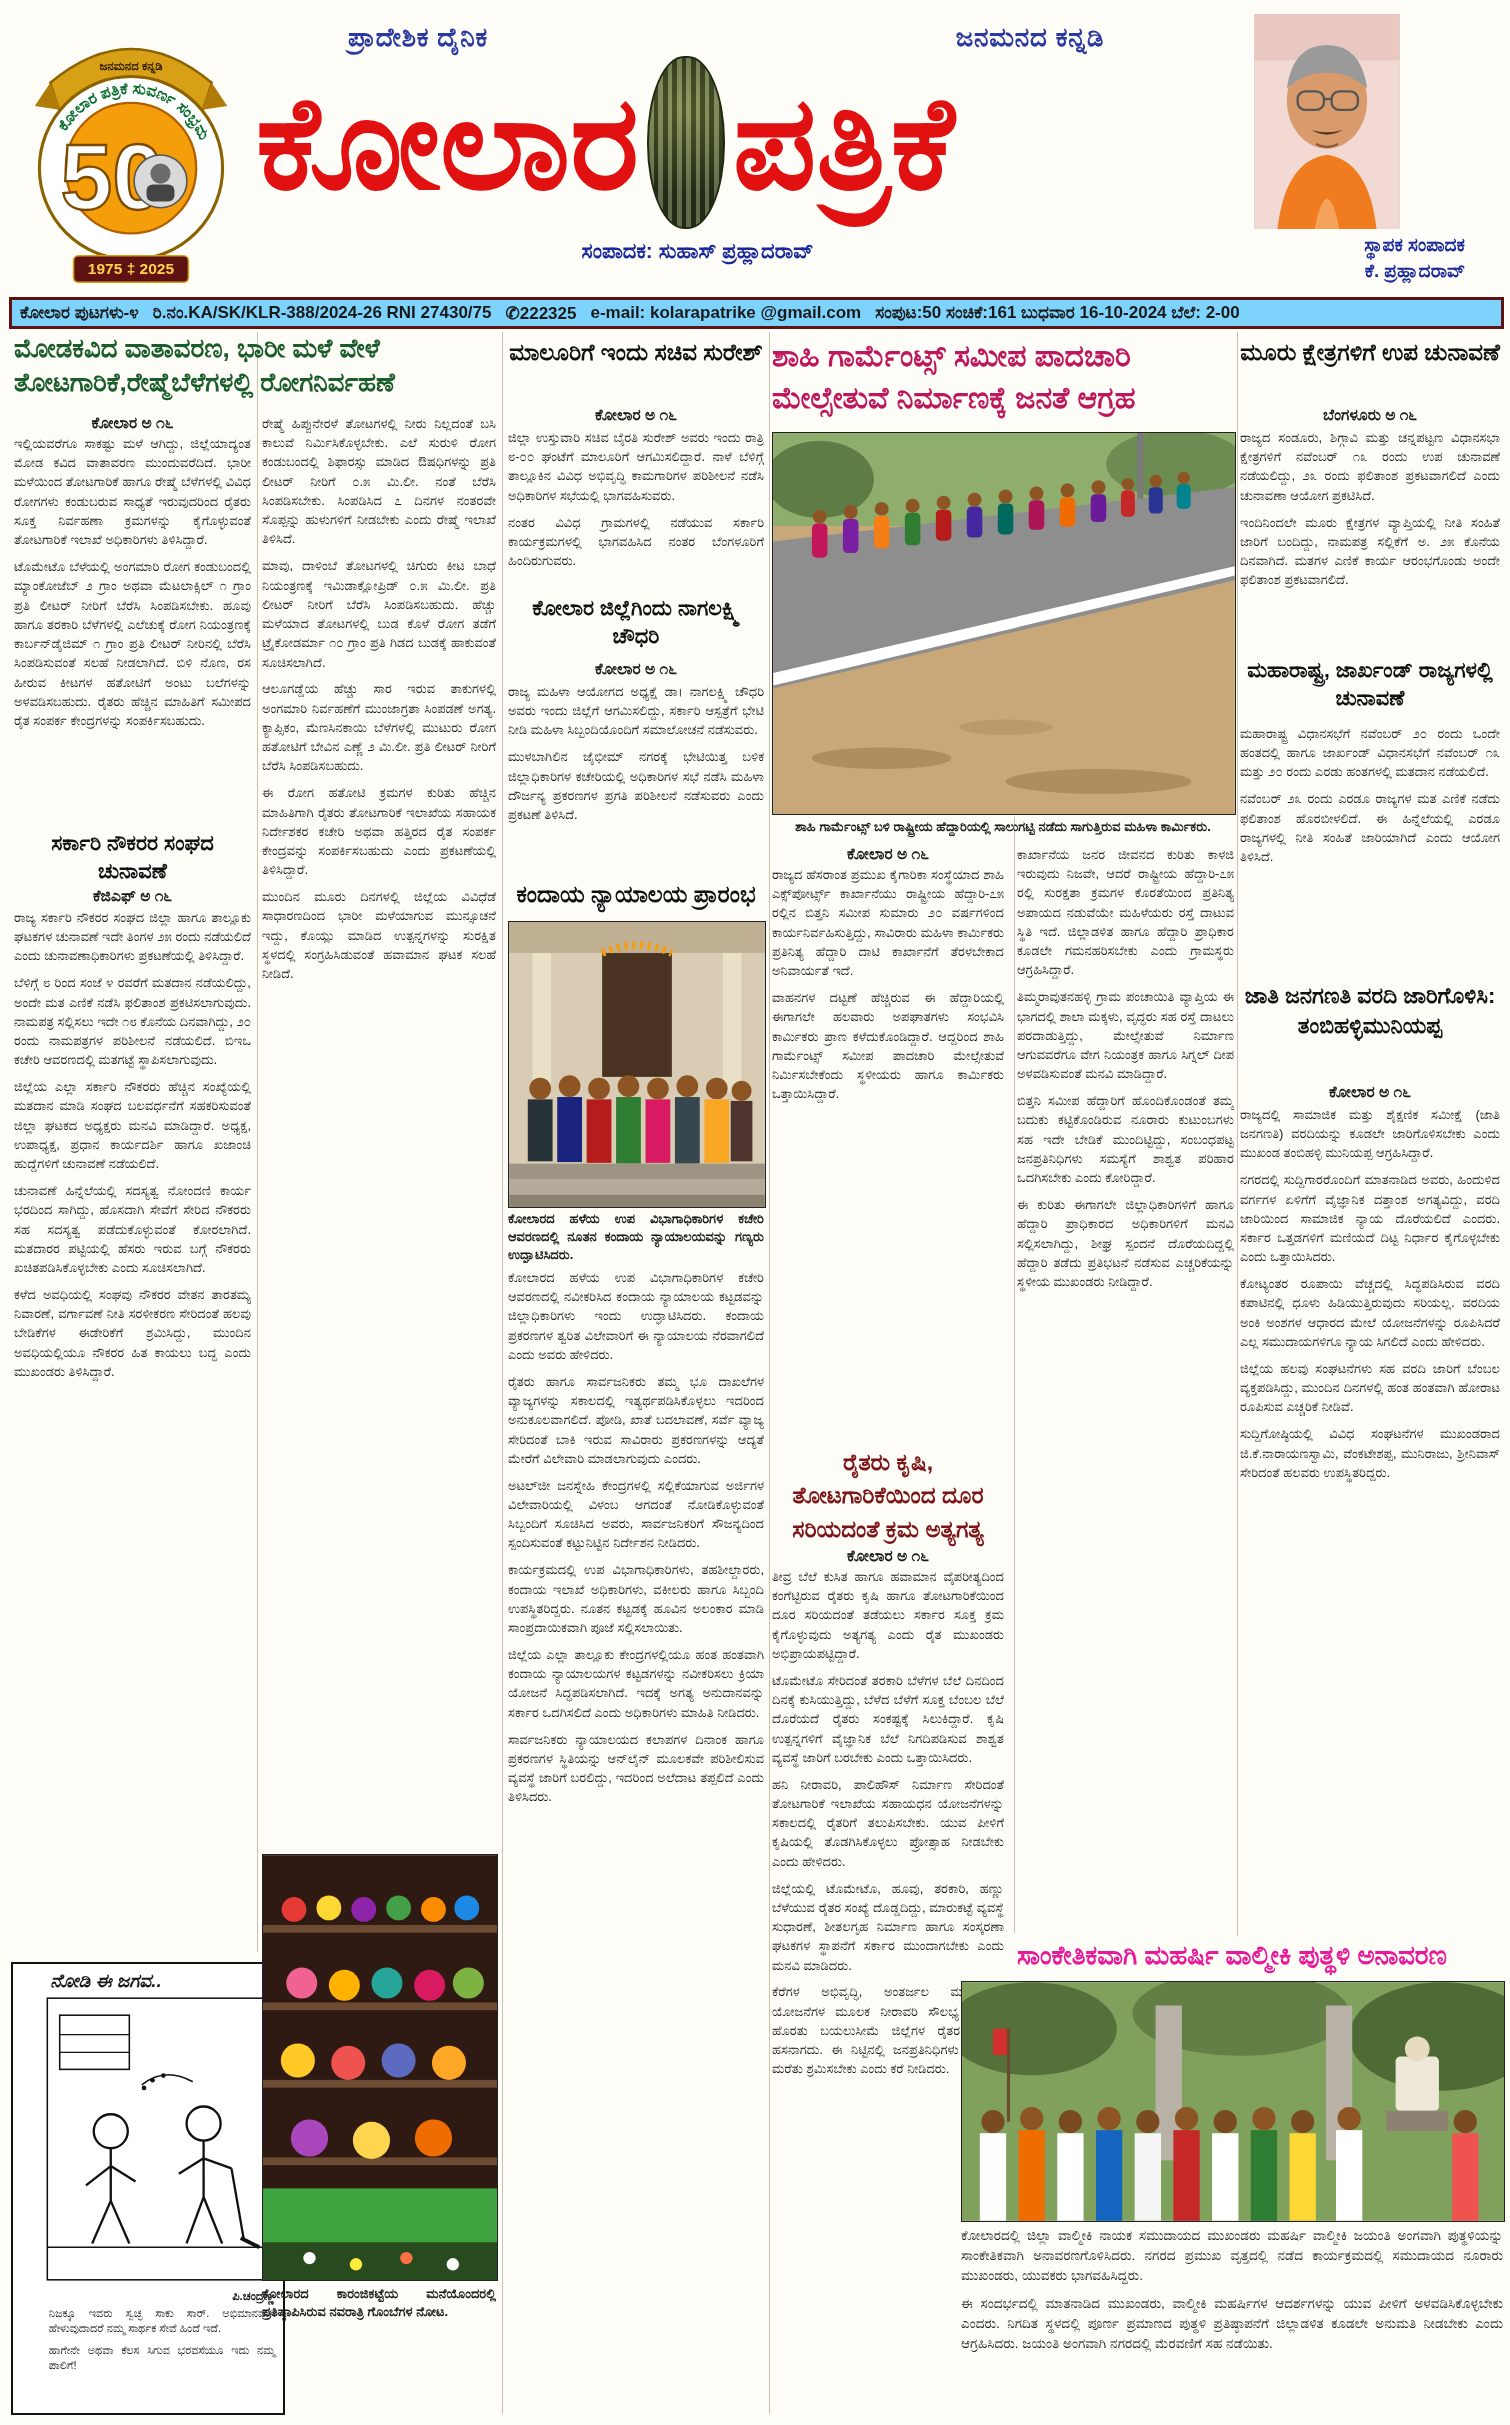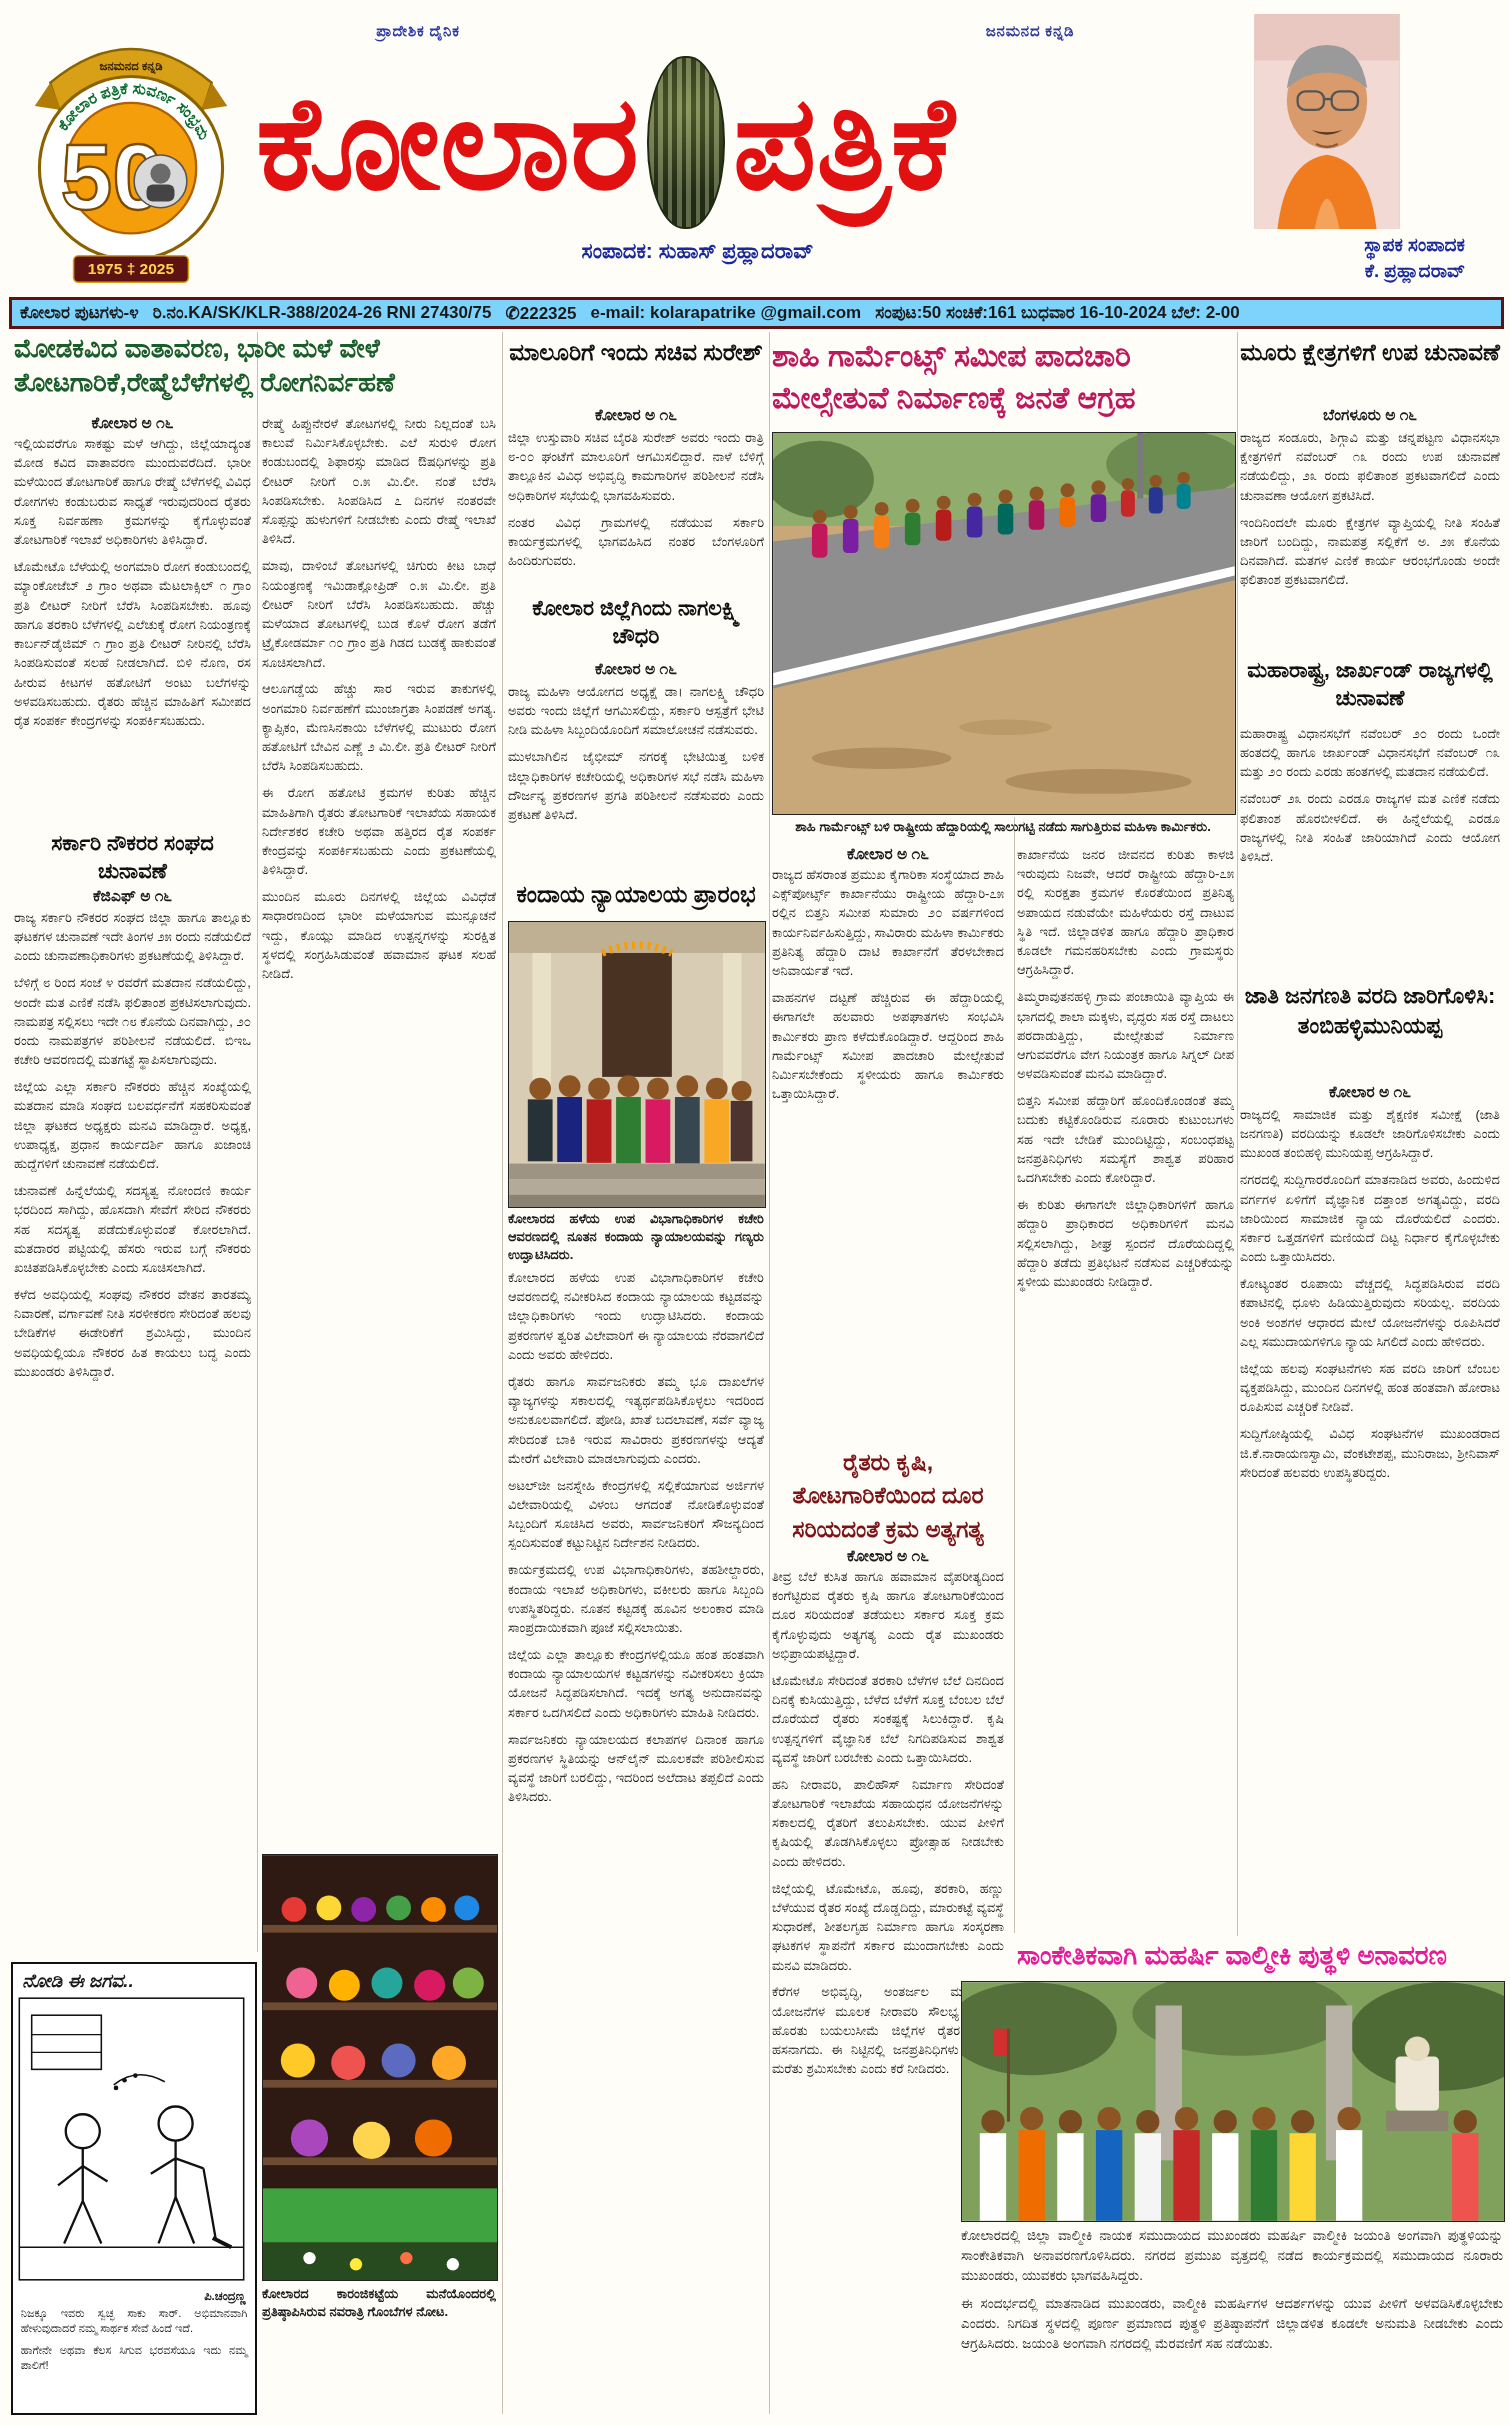--- a/index.html
+++ b/index.html
@@ -3,21 +3,21 @@
 <meta charset="utf-8">
 <style>
   html,body{margin:0;padding:0;background:#888;}
   #page{
     position:relative;width:1510px;height:2426px;background:#fffdf8;
     font-family:"Liberation Sans",sans-serif;color:#1a1a1a;overflow:hidden;
     margin:0 auto;
   }
   .abs{position:absolute;}
   
-  .tagline{color:#2b3aa0;font-weight:bold;font-size:15px;letter-spacing:0.8px;}
+  .tagline{color:#2b3aa0;font-weight:bold;font-size:26px;letter-spacing:0.8px;}
   .main-title{color:#e21111;font-weight:bold;font-size:130px;line-height:1;
     display:flex;align-items:center;gap:8px;white-space:nowrap;}
   .stone{width:74px;height:169px;border-radius:37px/85px;
     background:
       repeating-linear-gradient(90deg,rgba(255,255,220,.25) 0 4.6px,rgba(0,0,0,.28) 4.6px 9.3px),
       radial-gradient(circle at 50% 30%,#6b7a3a,#2e3a1c 70%);
     border:2.3px solid #1f2a12;}
   .editor-line{color:#1b2a9b;font-weight:bold;font-size:21px;}
   .founder-cap{color:#1b2a9b;font-weight:bold;font-size:18.6px;text-align:right;line-height:1.4;}
   
@@ -125,21 +125,21 @@
   <div class="abs head-sub" style="left:14px;top:829px;width:237px;">ಸರ್ಕಾರಿ ನೌಕರರ ಸಂಘದ ಚುನಾವಣೆ</div>
   <div class="abs dateline" style="left:14px;top:887px;width:237px;">ಕೆಜಿಎಫ್ ಅ ೧೬</div>
   <div class="abs body" style="left:14px;top:908px;width:237px;height:1042px;">
     <p>ರಾಜ್ಯ ಸರ್ಕಾರಿ ನೌಕರರ ಸಂಘದ ಜಿಲ್ಲಾ ಹಾಗೂ ತಾಲ್ಲೂಕು ಘಟಕಗಳ ಚುನಾವಣೆ ಇದೇ ತಿಂಗಳ ೨೫ ರಂದು ನಡೆಯಲಿದೆ ಎಂದು ಚುನಾವಣಾಧಿಕಾರಿಗಳು ಪ್ರಕಟಣೆಯಲ್ಲಿ ತಿಳಿಸಿದ್ದಾರೆ.</p>
     <p>ಬೆಳಿಗ್ಗೆ ೮ ರಿಂದ ಸಂಜೆ ೪ ರವರೆಗೆ ಮತದಾನ ನಡೆಯಲಿದ್ದು, ಅಂದೇ ಮತ ಎಣಿಕೆ ನಡೆಸಿ ಫಲಿತಾಂಶ ಪ್ರಕಟಿಸಲಾಗುವುದು. ನಾಮಪತ್ರ ಸಲ್ಲಿಸಲು ಇದೇ ೧೮ ಕೊನೆಯ ದಿನವಾಗಿದ್ದು, ೨೦ ರಂದು ನಾಮಪತ್ರಗಳ ಪರಿಶೀಲನೆ ನಡೆಯಲಿದೆ. ಬಿಇಒ ಕಚೇರಿ ಆವರಣದಲ್ಲಿ ಮತಗಟ್ಟೆ ಸ್ಥಾಪಿಸಲಾಗುವುದು.</p>
     <p>ಜಿಲ್ಲೆಯ ಎಲ್ಲಾ ಸರ್ಕಾರಿ ನೌಕರರು ಹೆಚ್ಚಿನ ಸಂಖ್ಯೆಯಲ್ಲಿ ಮತದಾನ ಮಾಡಿ ಸಂಘದ ಬಲವರ್ಧನೆಗೆ ಸಹಕರಿಸುವಂತೆ ಜಿಲ್ಲಾ ಘಟಕದ ಅಧ್ಯಕ್ಷರು ಮನವಿ ಮಾಡಿದ್ದಾರೆ. ಅಧ್ಯಕ್ಷ, ಉಪಾಧ್ಯಕ್ಷ, ಪ್ರಧಾನ ಕಾರ್ಯದರ್ಶಿ ಹಾಗೂ ಖಜಾಂಚಿ ಹುದ್ದೆಗಳಿಗೆ ಚುನಾವಣೆ ನಡೆಯಲಿದೆ.</p>
     <p>ಚುನಾವಣೆ ಹಿನ್ನೆಲೆಯಲ್ಲಿ ಸದಸ್ಯತ್ವ ನೋಂದಣಿ ಕಾರ್ಯ ಭರದಿಂದ ಸಾಗಿದ್ದು, ಹೊಸದಾಗಿ ಸೇವೆಗೆ ಸೇರಿದ ನೌಕರರು ಸಹ ಸದಸ್ಯತ್ವ ಪಡೆದುಕೊಳ್ಳುವಂತೆ ಕೋರಲಾಗಿದೆ. ಮತದಾರರ ಪಟ್ಟಿಯಲ್ಲಿ ಹೆಸರು ಇರುವ ಬಗ್ಗೆ ನೌಕರರು ಖಚಿತಪಡಿಸಿಕೊಳ್ಳಬೇಕು ಎಂದು ಸೂಚಿಸಲಾಗಿದೆ.</p>
     <p>ಕಳೆದ ಅವಧಿಯಲ್ಲಿ ಸಂಘವು ನೌಕರರ ವೇತನ ತಾರತಮ್ಯ ನಿವಾರಣೆ, ವರ್ಗಾವಣೆ ನೀತಿ ಸರಳೀಕರಣ ಸೇರಿದಂತೆ ಹಲವು ಬೇಡಿಕೆಗಳ ಈಡೇರಿಕೆಗೆ ಶ್ರಮಿಸಿದ್ದು, ಮುಂದಿನ ಅವಧಿಯಲ್ಲಿಯೂ ನೌಕರರ ಹಿತ ಕಾಯಲು ಬದ್ಧ ಎಂದು ಮುಖಂಡರು ತಿಳಿಸಿದ್ದಾರೆ.</p>
   </div>
 
-  <div class="abs comic" style="left:11px;top:1962px;width:242px;height:449px;">
+  <div class="abs comic" style="left:11px;top:1962px;width:242px;height:449px;padding-left:28px;">
     <div class="comic-title">ನೋಡಿ ಈ ಜಗವ..</div>
     <svg width="237" height="294" viewBox="0 0 306 380">
       <rect x="8" y="8" width="290" height="364" fill="#ffffff" stroke="#111" stroke-width="2"></rect>
       <line x1="8" y1="330" x2="298" y2="330" stroke="#111" stroke-width="2"></line>
       <rect x="24" y="30" width="90" height="70" fill="none" stroke="#111" stroke-width="2"></rect>
       <line x1="24" y1="55" x2="114" y2="55" stroke="#111" stroke-width="1.5"></line>
       <line x1="24" y1="78" x2="114" y2="78" stroke="#111" stroke-width="1.5"></line>
       <circle cx="90" cy="180" r="22" fill="none" stroke="#111" stroke-width="3"></circle>
       <path d="M90,202 L90,270 M90,225 L58,250 M90,225 L122,245 M90,270 L66,325 M90,270 L114,325" fill="none" stroke="#111" stroke-width="3"></path>
       <circle cx="210" cy="170" r="22" fill="none" stroke="#111" stroke-width="3"></circle>

